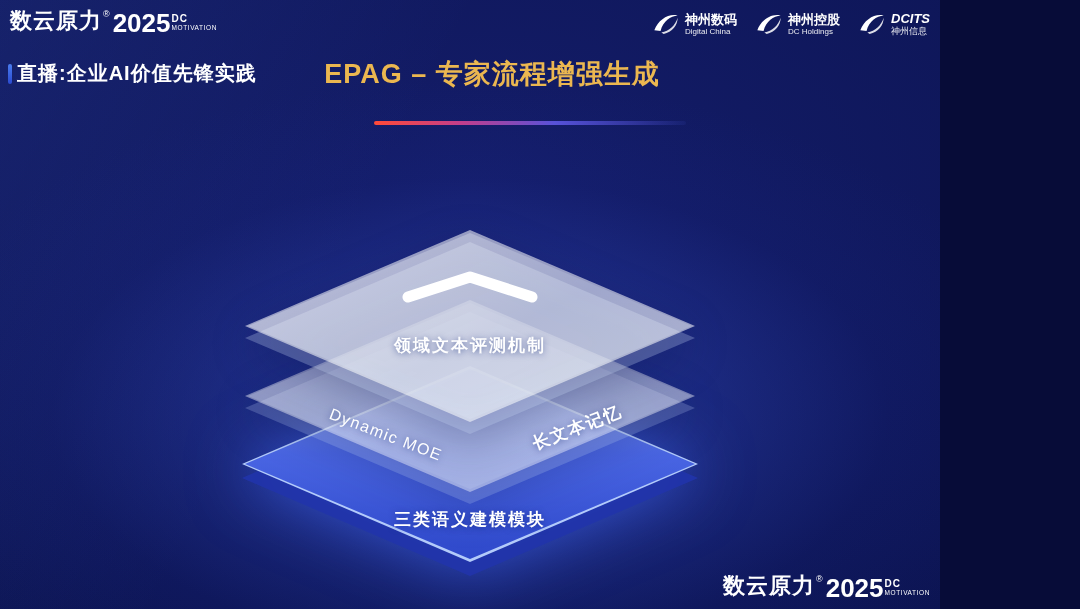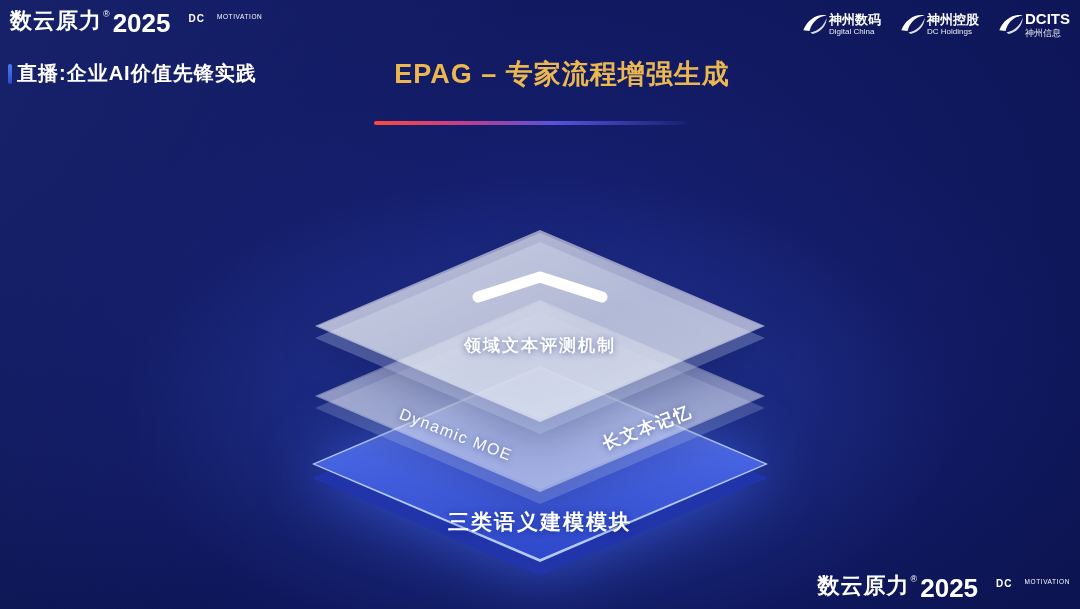--- a/index.html
+++ b/index.html
@@ -1,55 +1,55 @@
 <!DOCTYPE html>
 <html><head>
 <meta charset="utf-8">
 <style>
   html,body { margin:0; padding:0; background:#070c38; }
   * { box-sizing:border-box; }
   .slide {
-    position:relative; width:1080px; height:609px; overflow:hidden;
+    position:relative; width:940px; height:609px; overflow:hidden;
     font-family:"Liberation Sans","DejaVu Sans",sans-serif;
     color:#fff;
     background:
       radial-gradient(ellipse 760px 430px at 50% 68%, rgba(64,96,230,0.50), rgba(30,45,150,0.12) 55%, rgba(10,16,70,0) 78%),
       linear-gradient(118deg, rgba(90,130,255,0.10) 0%, rgba(90,130,255,0) 38%),
       radial-gradient(ellipse 1600px 950px at 50% 32%, #141d6a 0%, #0c1452 52%, #070c38 100%);
   }
 
   
   .brand { position:absolute; display:flex; align-items:flex-start; color:#fff; line-height:1; }
   .brand-top    { left:10px; top:10px; }
   .brand-bottom { right:10px; bottom:8px; }
   .b-cn   { font-weight:bold; font-size:22px; letter-spacing:1px; }
   .b-reg  { font-size:9px; margin:0 1px 0 1px; }
   .b-year { font-weight:bold; font-size:26px; margin-left:2px; }
-  .b-dc   { display:flex; flex-direction:row; margin-left:18px; margin-top:3px; line-height:1.1;gap:12px; }
+  .b-dc   { display:flex; flex-direction:column; margin-left:1px; margin-top:3px; line-height:1.1; }
   .b-dc1  { font-size:10px; font-weight:bold; letter-spacing:1px; }
   .b-dc2  { font-size:6.5px; letter-spacing:0.6px; }
 
   
   .live { position:absolute; left:8px; top:60px; display:flex; align-items:center; }
   .live-bar { width:4px; height:20px; border-radius:2px; margin-right:5px;
               background:linear-gradient(180deg,#4a7df0,#2b4bd0); }
   .live-text { font-size:20px; font-weight:bold; letter-spacing:1px; }
 
   
   .title { position:absolute; left:0; right:0; top:56px; text-align:center;
            font-size:27px; font-weight:bold; letter-spacing:1px; color:#EBB750;padding-left:44px; }
 
   
   .partners { position:absolute; top:10px; right:10px; display:flex; gap:18px; align-items:center; }
-  .partner  { display:flex; align-items:center; }
+  .partner  { display:flex; align-items:center; gap:5px; }
   .p-icon   { width:28px; height:28px; flex:0 0 auto; }
   .p-text   { display:flex; flex-direction:column; line-height:1.18; }
   .p-line1  { font-size:13px; font-weight:bold; }
   .p-line2  { font-size:8px; opacity:0.92; }
-  .partner-dcits .p-line1 { font-size:15px;text-align:right; }
+  .partner-dcits .p-line1 { font-style:italic; font-size:13px;text-align:right; }
   .partner-dcits .p-line2 { font-size:9px; }
 
   
   .divider { position:absolute; left:374px; top:121px; width:312px; height:4px; border-radius:2px;
              background:linear-gradient(90deg,#ff4a38 0%, #c23e8c 28%, #5752da 58%, rgba(58,84,210,0.10) 100%); }
 
   
   .subtitle { position:absolute; left:0; right:0; top:150px; text-align:center;
               font-size:34px; font-weight:600; letter-spacing:0.5px; color:#fff; }
   .subtitle .word { display:inline-block; margin:0 7px; }
@@ -79,21 +79,21 @@
   .layer-bottom .fill  { left:3px; top:3px; width:calc(100% - 6px); height:calc(100% - 6px);
                          background:linear-gradient(180deg, #7b97f7 0%, #4a66e4 45%, #2e48ca 100%); }
 
   .chevron { position:absolute; top:40px; left:50%; transform:translateX(-50%); z-index:5; }
 
   .lbl { position:absolute; color:#fff; z-index:5; white-space:nowrap;
          text-shadow:0 1px 6px rgba(0,25,110,0.5); }
   .lbl-top    { top:104px; left:0; width:100%; text-align:center; font-size:17px; font-weight:bold; letter-spacing:2px; }
   .lbl-dyn    { top:196px; left:86px;  font-size:16px; letter-spacing:1.5px; transform:rotate(21deg); }
   .lbl-long   { top:186px; left:290px; font-size:17px; font-weight:bold; letter-spacing:2px; transform:rotate(-21deg); }
-  .lbl-bottom { top:278px; left:0; width:100%; text-align:center; font-size:21px; font-weight:bold; letter-spacing:2px; }
+  .lbl-bottom { top:278px; left:0; width:100%; text-align:center; font-size:17px; font-weight:bold; letter-spacing:2px; }
 </style>
 </head>
 <body>
 
 <div class="slide">
 
   <div class="brand brand-top">
     <span class="b-cn">数云原力</span>
     <span class="b-reg">®</span>
     <span class="b-year">2025</span>

